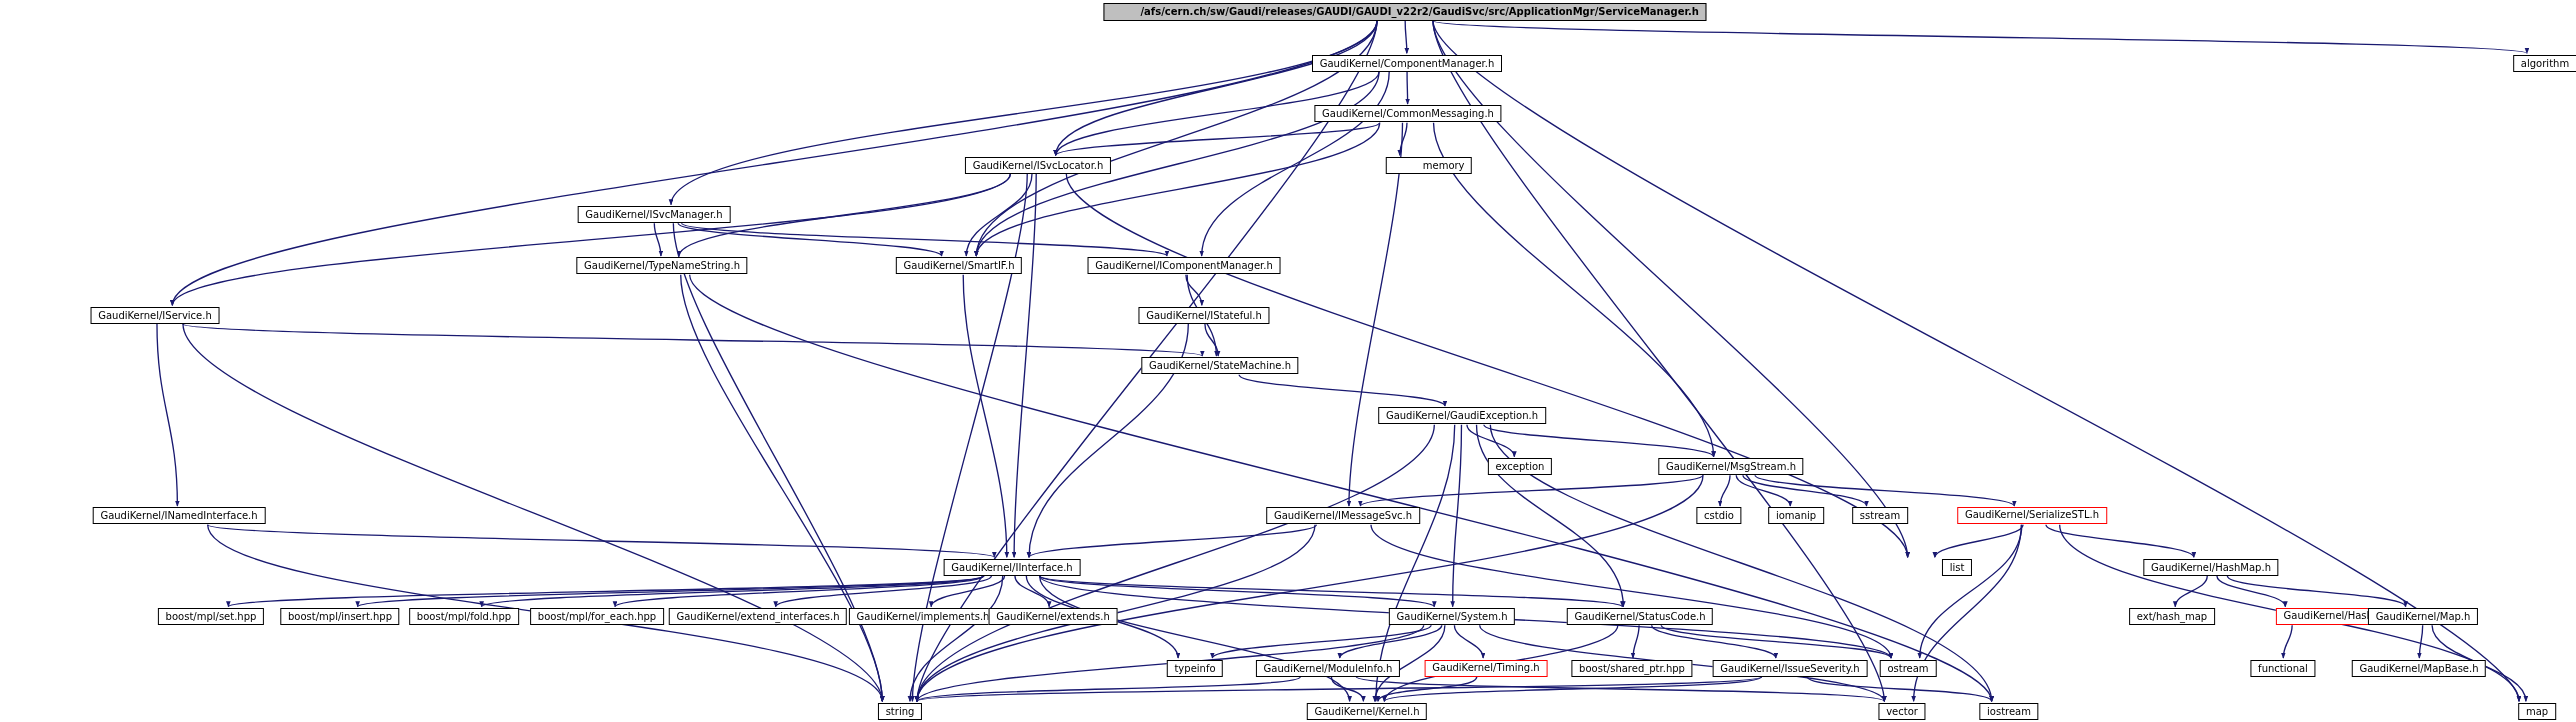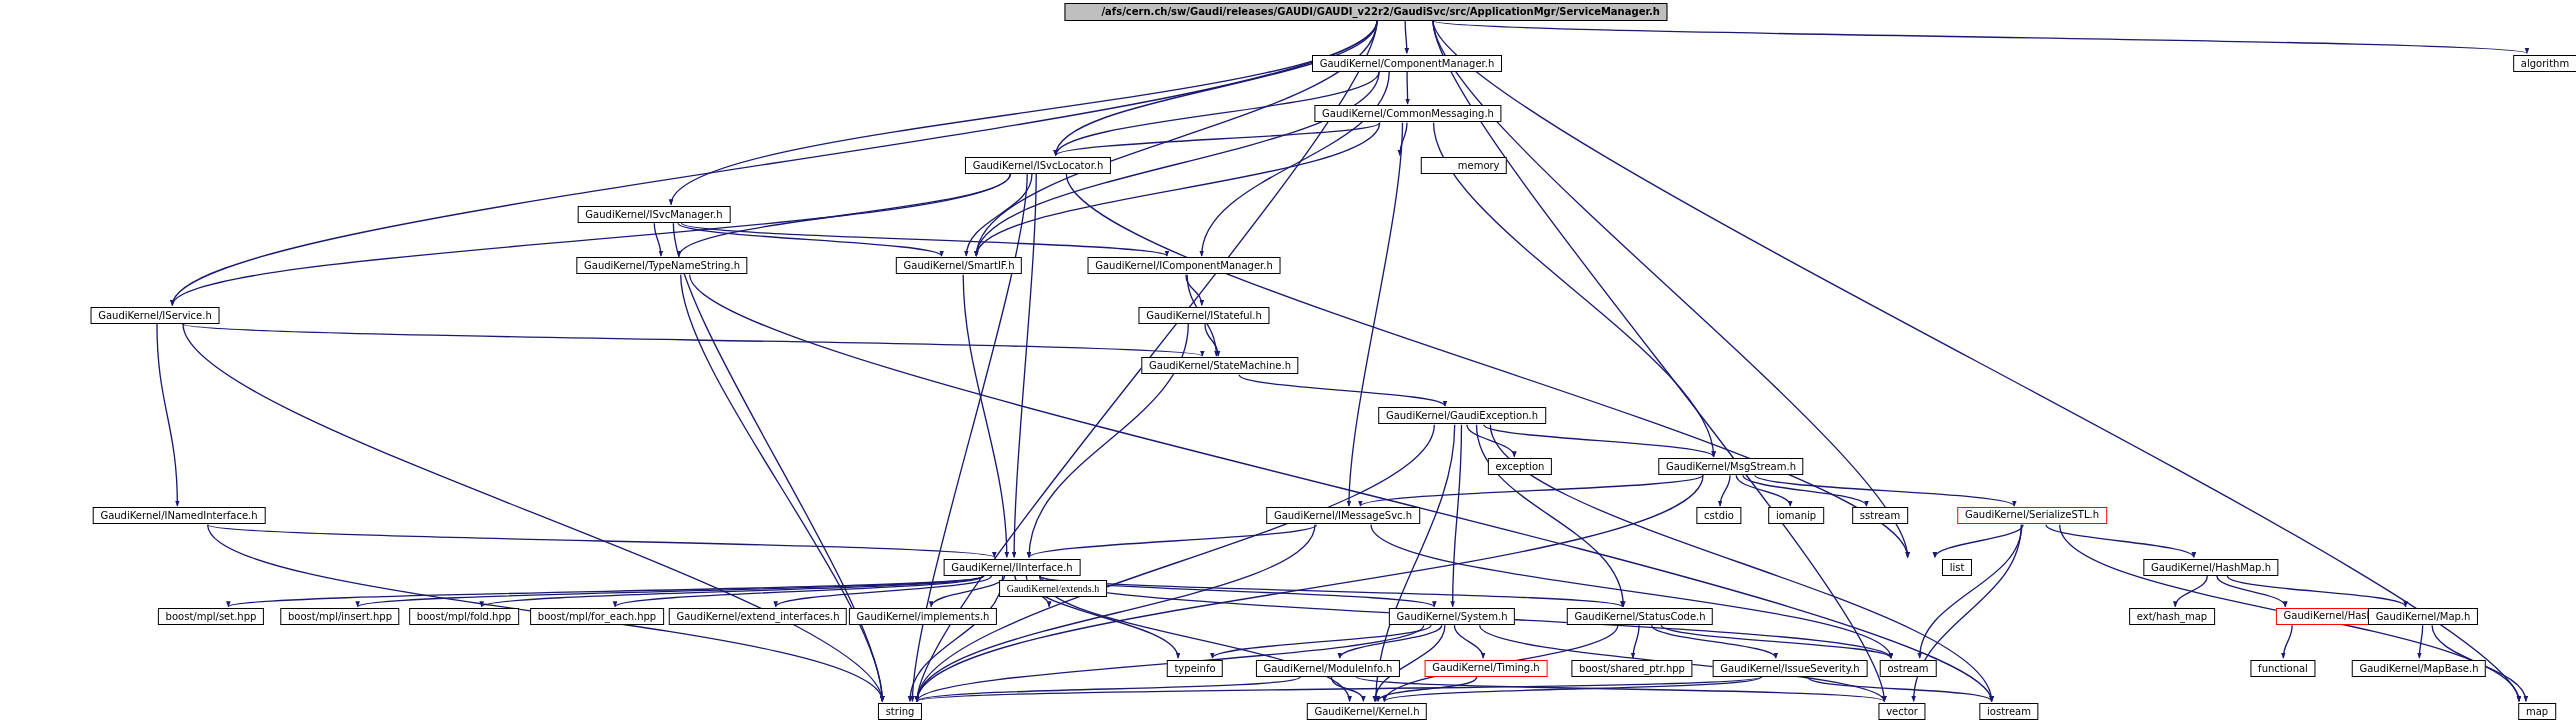--- a/index.html
+++ b/index.html
@@ -167,25 +167,25 @@
       <path d="M2214.68,1015 C2214.68,1037 2066.468,1030 2066.468,1052" class="edge" marker-end="url(#arrowhead)"></path>
       <path d="M2426.28,938 C2426.28,989.3 2076,1000.7 2076,1052" class="edge" marker-end="url(#arrowhead)"></path>
       <path d="M2477,938 C2477,960.05 2663.3,964.95 2663.3,987" class="edge" marker-end="url(#arrowhead)"></path>
       <path d="M2491.24,938 C2491.24,960.05 2836,964.95 2836,987" class="edge" marker-end="url(#arrowhead)"></path>
       <path d="M2458.12,938 C2458.12,960.05 2449.012,964.95 2449.012,987" class="edge" marker-end="url(#arrowhead)"></path>
       <path d="M2642,1015 C2642,1037 1375,1030 1375,1052" class="edge" marker-end="url(#arrowhead)"></path>
       <path d="M2710.32,1015 C2710.32,1037 2987,1030 2987,1052" class="edge" marker-end="url(#arrowhead)"></path>
       <path d="M2642,1015 C2642,1037 2076,1030 2076,1052" class="edge" marker-end="url(#arrowhead)"></path>
     </svg>
   <div id="node-layer">
-      <div class="node root plain" title="/afs/cern.ch/sw/Gaudi/releases/GAUDI/GAUDI_v22r2/GaudiSvc/src/ApplicationMgr/ServiceManager.h" style="left: 1366px; top: 3.3px; padding-left: 36px;">/afs/cern.ch/sw/Gaudi/releases/GAUDI/GAUDI_v22r2/GaudiSvc/src/ApplicationMgr/ServiceManager.h</div>
+      <div class="node root plain" title="/afs/cern.ch/sw/Gaudi/releases/GAUDI/GAUDI_v22r2/GaudiSvc/src/ApplicationMgr/ServiceManager.h" style="left: 1405px; top: 3.3px; padding-left: 36px;">/afs/cern.ch/sw/Gaudi/releases/GAUDI/GAUDI_v22r2/GaudiSvc/src/ApplicationMgr/ServiceManager.h</div>
       <div class="node" title="GaudiKernel/ComponentManager.h" style="left: 1407px; top: 55px;">GaudiKernel/ComponentManager.h</div>
       <div class="node plain" title="algorithm" style="left: 2545px; top: 55px;">algorithm</div>
       <div class="node" title="GaudiKernel/CommonMessaging.h" style="left: 1408px; top: 105px;">GaudiKernel/CommonMessaging.h</div>
-      <div class="node plain" title="memory" style="left: 1464px; top: 157px; padding-left: 36px;">memory</div>
+      <div class="node plain" title="memory" style="left: 1429px; top: 157px; padding-left: 36px;">memory</div>
       <div class="node" title="GaudiKernel/ISvcLocator.h" style="left: 1038px; top: 157px;">GaudiKernel/ISvcLocator.h</div>
       <div class="node" title="GaudiKernel/ISvcManager.h" style="left: 654px; top: 206px;">GaudiKernel/ISvcManager.h</div>
       <div class="node" title="GaudiKernel/TypeNameString.h" style="left: 662px; top: 257px;">GaudiKernel/TypeNameString.h</div>
       <div class="node" title="GaudiKernel/SmartIF.h" style="left: 959px; top: 257px;">GaudiKernel/SmartIF.h</div>
       <div class="node" title="GaudiKernel/IComponentManager.h" style="left: 1184px; top: 257px;">GaudiKernel/IComponentManager.h</div>
       <div class="node" title="GaudiKernel/IService.h" style="left: 155px; top: 307px;">GaudiKernel/IService.h</div>
       <div class="node" title="GaudiKernel/IStateful.h" style="left: 1204px; top: 307px;">GaudiKernel/IStateful.h</div>
       <div class="node" title="GaudiKernel/StateMachine.h" style="left: 1220px; top: 357px;">GaudiKernel/StateMachine.h</div>
       <div class="node" title="GaudiKernel/GaudiException.h" style="left: 1462px; top: 407px;">GaudiKernel/GaudiException.h</div>
       <div class="node plain" title="exception" style="left: 1520px; top: 458px;">exception</div>
@@ -198,21 +198,21 @@
       <div class="node truncated" title="GaudiKernel/SerializeSTL.h" style="left: 2032px; top: 507px;">GaudiKernel/SerializeSTL.h</div>
       <div class="node" title="GaudiKernel/IInterface.h" style="left: 1012px; top: 559px;">GaudiKernel/IInterface.h</div>
       <div class="node plain" title="list" style="left: 1925px; top: 559px; margin-left: 32px;">list</div>
       <div class="node" title="GaudiKernel/HashMap.h" style="left: 2211px; top: 559px;">GaudiKernel/HashMap.h</div>
       <div class="node plain" title="boost/mpl/set.hpp" style="left: 211px; top: 608px;">boost/mpl/set.hpp</div>
       <div class="node plain" title="boost/mpl/insert.hpp" style="left: 340px; top: 608px;">boost/mpl/insert.hpp</div>
       <div class="node plain" title="boost/mpl/fold.hpp" style="left: 464px; top: 608px;">boost/mpl/fold.hpp</div>
       <div class="node plain" title="boost/mpl/for_each.hpp" style="left: 597px; top: 608px;">boost/mpl/for_each.hpp</div>
       <div class="node" title="GaudiKernel/extend_interfaces.h" style="left: 758px; top: 608px;">GaudiKernel/extend_interfaces.h</div>
       <div class="node" title="GaudiKernel/implements.h" style="left: 923px; top: 608px;">GaudiKernel/implements.h</div>
-      <div class="node" title="GaudiKernel/extends.h" style="left: 1053px; top: 580px; font-family: Liberation Serif, serif;">GaudiKernel/extends.h</div>
+      <div class="node" title="GaudiKernel/extends.h" style="left: 1053px; top: 608px;">GaudiKernel/extends.h</div>
       <div class="node" title="GaudiKernel/System.h" style="left: 1452px; top: 608px;">GaudiKernel/System.h</div>
       <div class="node" title="GaudiKernel/StatusCode.h" style="left: 1640px; top: 608px;">GaudiKernel/StatusCode.h</div>
       <div class="node plain" title="ext/hash_map" style="left: 2172px; top: 608px;">ext/hash_map</div>
       <div class="node truncated" title="GaudiKernel/Hash.h" style="left: 2293px; top: 608px; margin-left: 40px;">GaudiKernel/Hash.h</div>
       <div class="node" title="GaudiKernel/Map.h" style="left: 2423px; top: 608px;">GaudiKernel/Map.h</div>
       <div class="node plain" title="typeinfo" style="left: 1195px; top: 660px;">typeinfo</div>
       <div class="node" title="GaudiKernel/ModuleInfo.h" style="left: 1328px; top: 660px;">GaudiKernel/ModuleInfo.h</div>
       <div class="node truncated" title="GaudiKernel/Timing.h" style="left: 1486px; top: 660px;">GaudiKernel/Timing.h</div>
       <div class="node plain" title="boost/shared_ptr.hpp" style="left: 1632px; top: 660px;">boost/shared_ptr.hpp</div>
       <div class="node" title="GaudiKernel/IssueSeverity.h" style="left: 1790px; top: 660px;">GaudiKernel/IssueSeverity.h</div>

